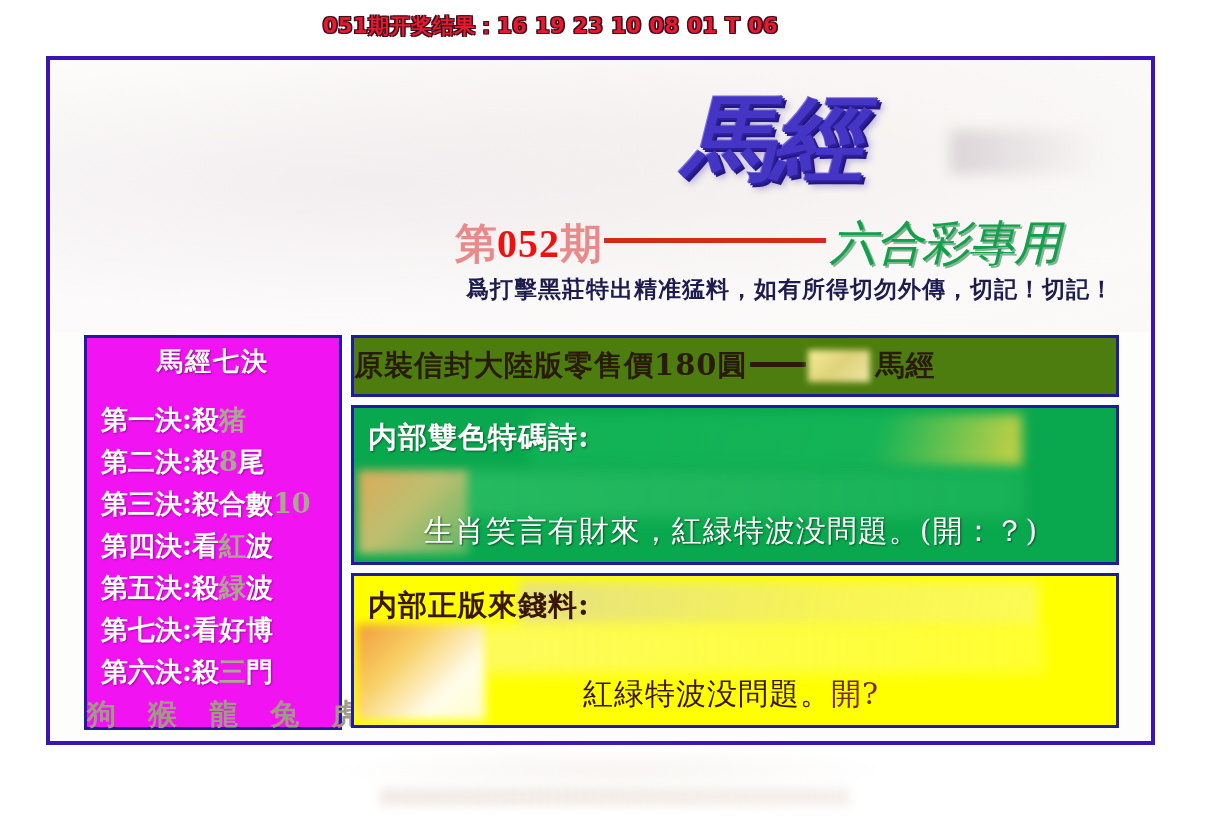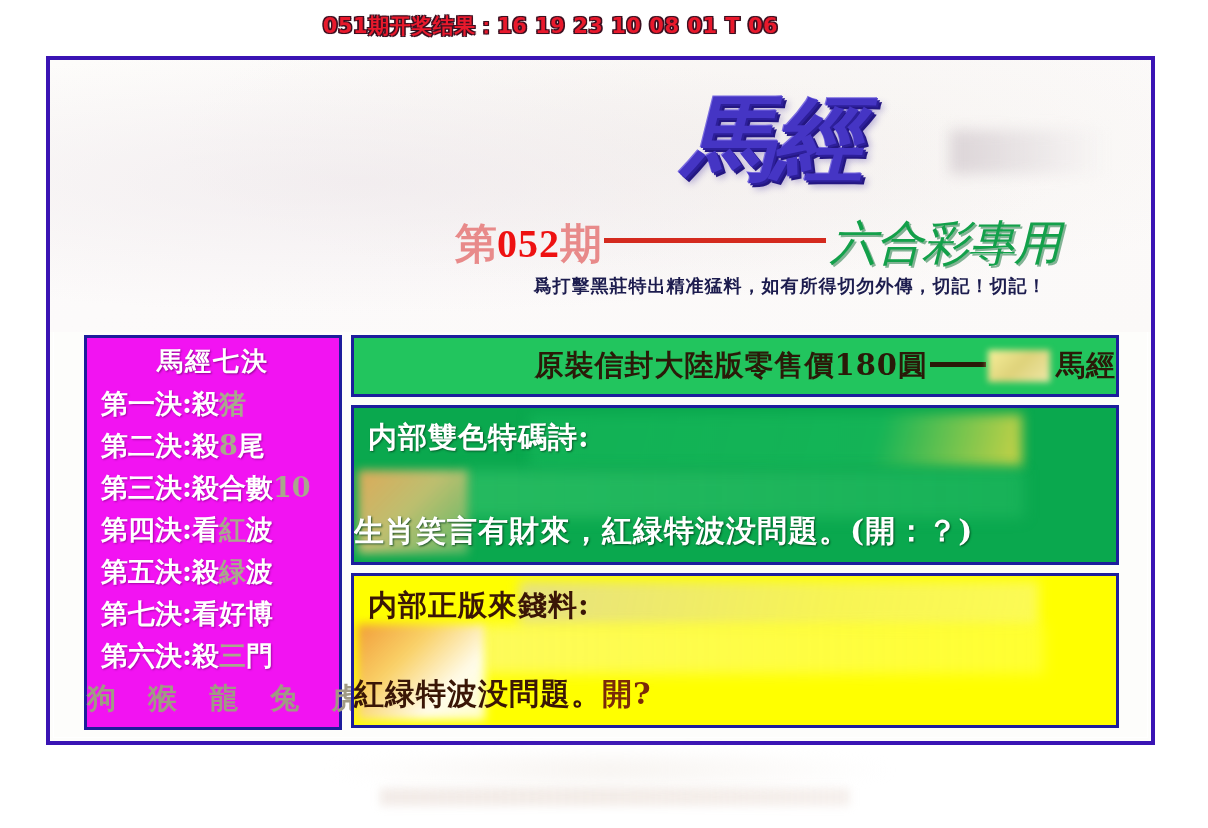--- a/index.html
+++ b/index.html
@@ -159,21 +159,21 @@
     text-shadow: 2px 2px 0 rgba(10,110,50,.5);
   }
 
   .tagline {
     position: absolute;
     left: 455px;
     top: 274px;
     width: 670px;
     text-align: center;
     font-family: "DejaVu Serif", "Liberation Serif", serif;
-    font-size: 18px;
+    font-size: 23px;
     font-weight: bold;
     color: #1c1c4e;
     letter-spacing: 1px;
     white-space: nowrap;
   }
 
   
   .content {
     position: absolute;
     left: 84px;
@@ -194,21 +194,21 @@
     padding: 6px 0 0 0;
   }
   .seven-title {
     text-align: center;
     font-family: "DejaVu Serif", "Liberation Serif", serif;
     font-size: 26px;
     font-weight: bold;
     color: #ffffff;
     letter-spacing: 2px;
     text-shadow: 1px 1px 2px rgba(120,0,120,.8);
-    margin-bottom: 4px;
+    margin-bottom: 20px;
   }
   .seven-line {
     font-family: "DejaVu Serif", "Liberation Serif", serif;
     font-size: 27px;
     font-weight: bold;
     color: #ffffff;
     letter-spacing: 0px;
     white-space: nowrap;
     padding-left: 14px;
     line-height: 42px;
@@ -240,24 +240,24 @@
 
   .panel {
     border: 3px solid #1d1d9c;
     box-sizing: border-box;
     position: relative;
     overflow: hidden;
   }
 
   .panel-price {
     height: 62px;
-    background: #22c55e;
+    background: #4d7c0f;
     display: flex;
     align-items: center;
-    justify-content: flex-end;
+    justify-content: flex-start;
   }
   .price-text {
     font-family: "DejaVu Serif", "Liberation Serif", serif;
     font-size: 29px;
     font-weight: bold;
     color: #2a1a08;
     white-space: nowrap;
     letter-spacing: 1px;
     position: relative;
     z-index: 2;
@@ -303,23 +303,24 @@
     z-index: 3;
   }
   .label-white { color: #ffffff; text-shadow: 1px 1px 2px rgba(0,60,25,.7); }
   .label-dark  { color: #3a1606; }
 
   .panel-poem {
     position: absolute;
     left: 0;
     right: 8px;
     bottom: 10px;
+    text-align: center;
     font-family: "DejaVu Serif", "Liberation Serif", serif;
     font-size: 30px;
-    font-weight: bold;
+    font-weight: normal;
     letter-spacing: 1px;
     white-space: nowrap;
     z-index: 3;
   }
   .poem-white { color: #ffffff; text-shadow: 1px 1px 2px rgba(0,60,25,.8); }
   .poem-dark  { color: #3a1606; }
   .poem-dark .kai { color: #7a2a08; }
 
   
   .ghost {

